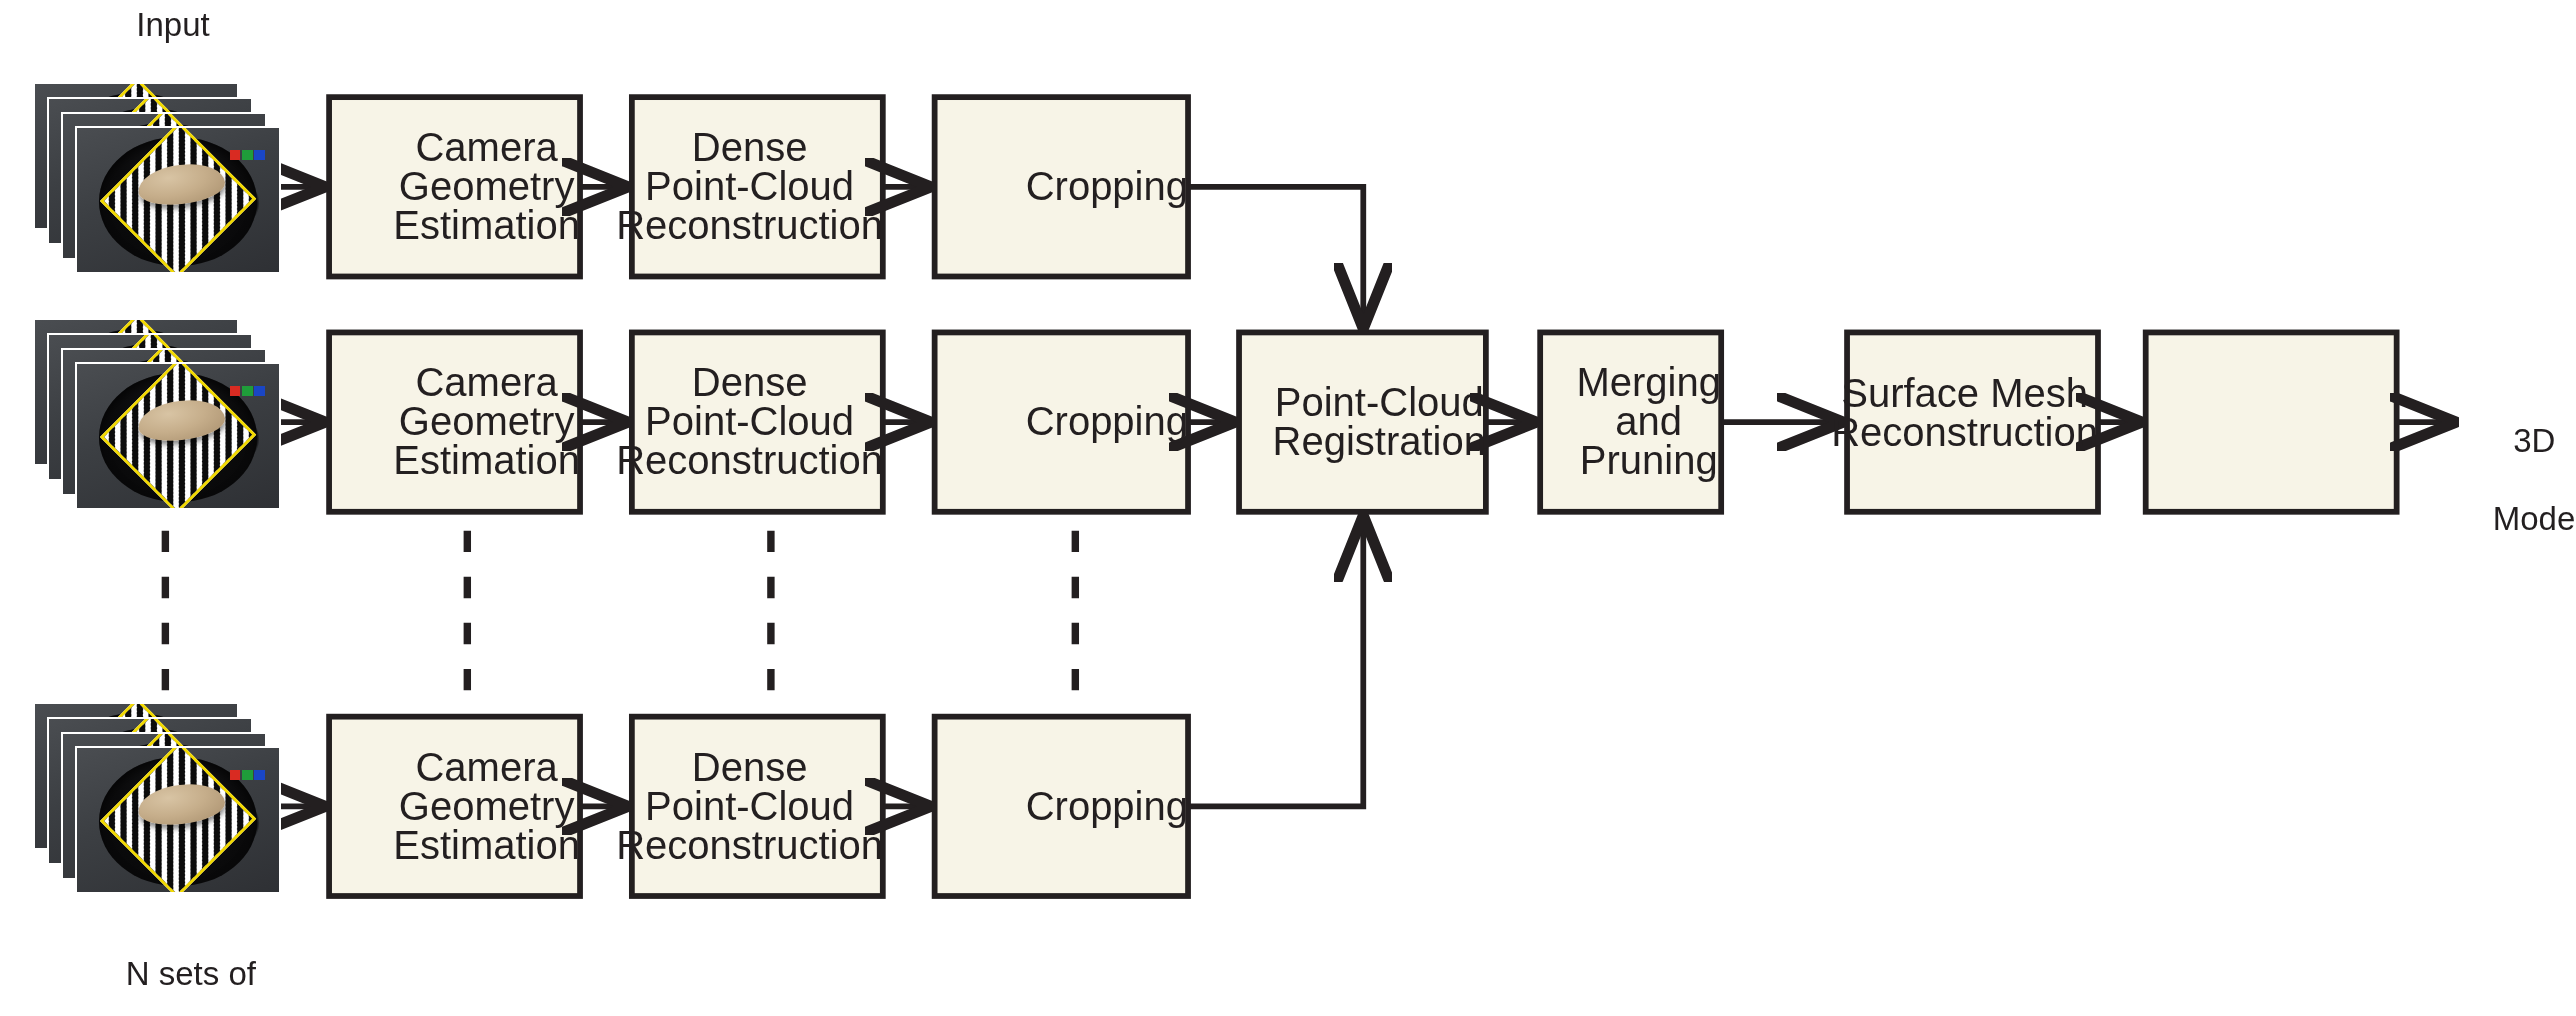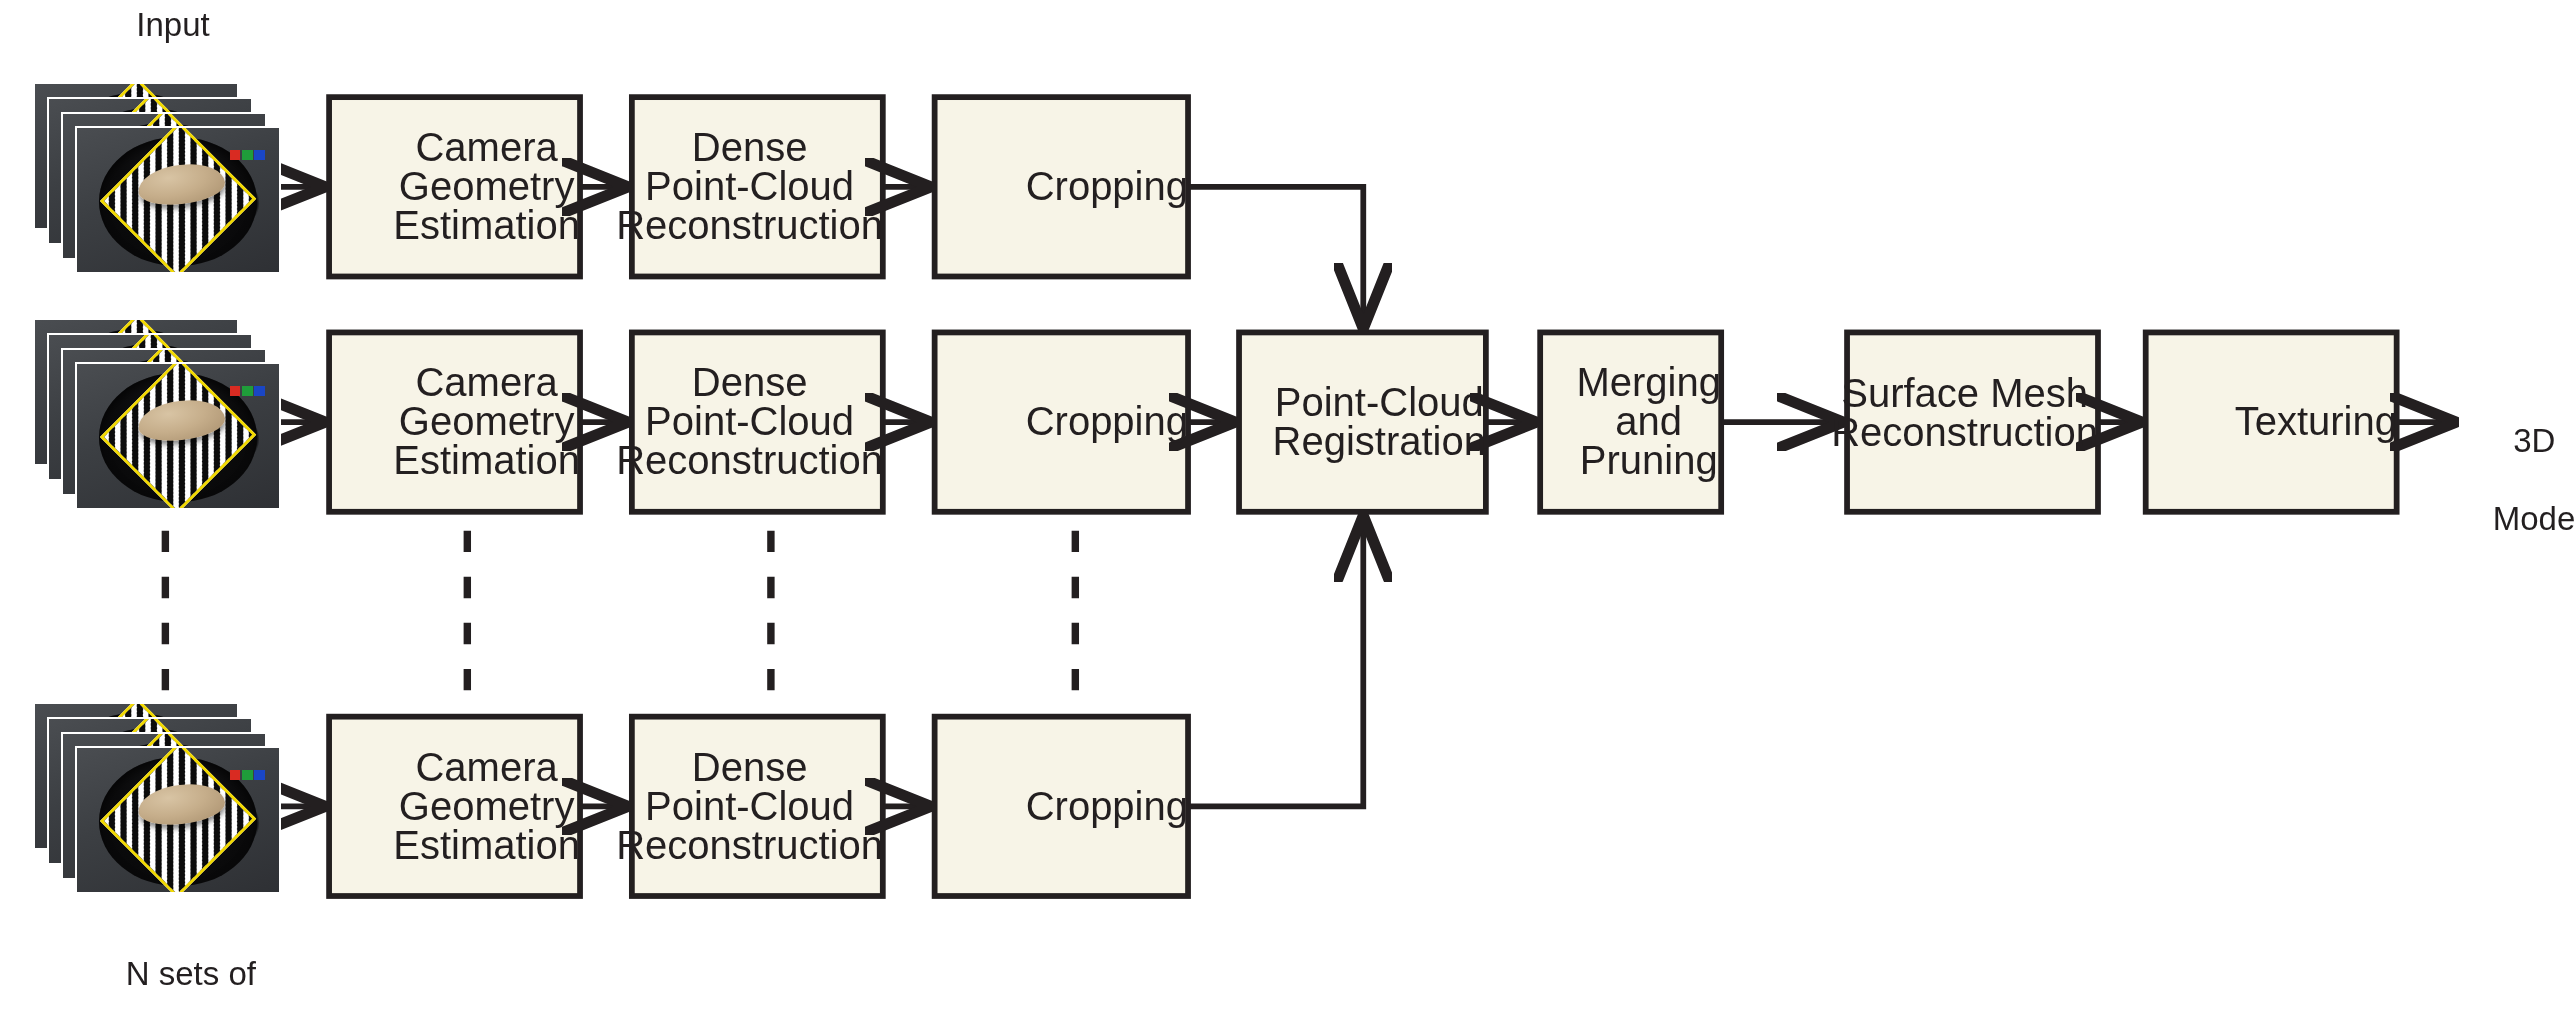--- a/index.html
+++ b/index.html
@@ -136,23 +136,20 @@
 
   <div class="boxtext" style="left:1239px;top:332px;width:247px;height:179px;">
       <span>Point-Cloud<br>Registration</span>
     </div>
   <div class="boxtext" style="left:1540px;top:332px;width:181px;height:179px;">
       <span>Merging<br>and<br>Pruning</span>
     </div>
   <div class="boxtext" style="left:1847px;top:323px;width:251px;height:179px;">
       <span>Surface Mesh<br>Reconstruction</span>
     </div>
-  <div class="boxtext" style="left:2146px;top:332px;width:251px;height:179px;">
-      <span>Texturing</span>
-    </div>
 
   <div class="lbl" style="left:99px;top:5px;width:148px;">Input</div>
 
   <div class="lbl" style="left:2456px;top:382px;width:120px;line-height:39px;">
     <span>3D</span><br>
     <span>Model</span>
   </div>
 
   <div class="lbl" style="left:49px;top:912px;width:247px;line-height:41px;">
     <span class="serif-it">N</span><span> sets of</span><br>

